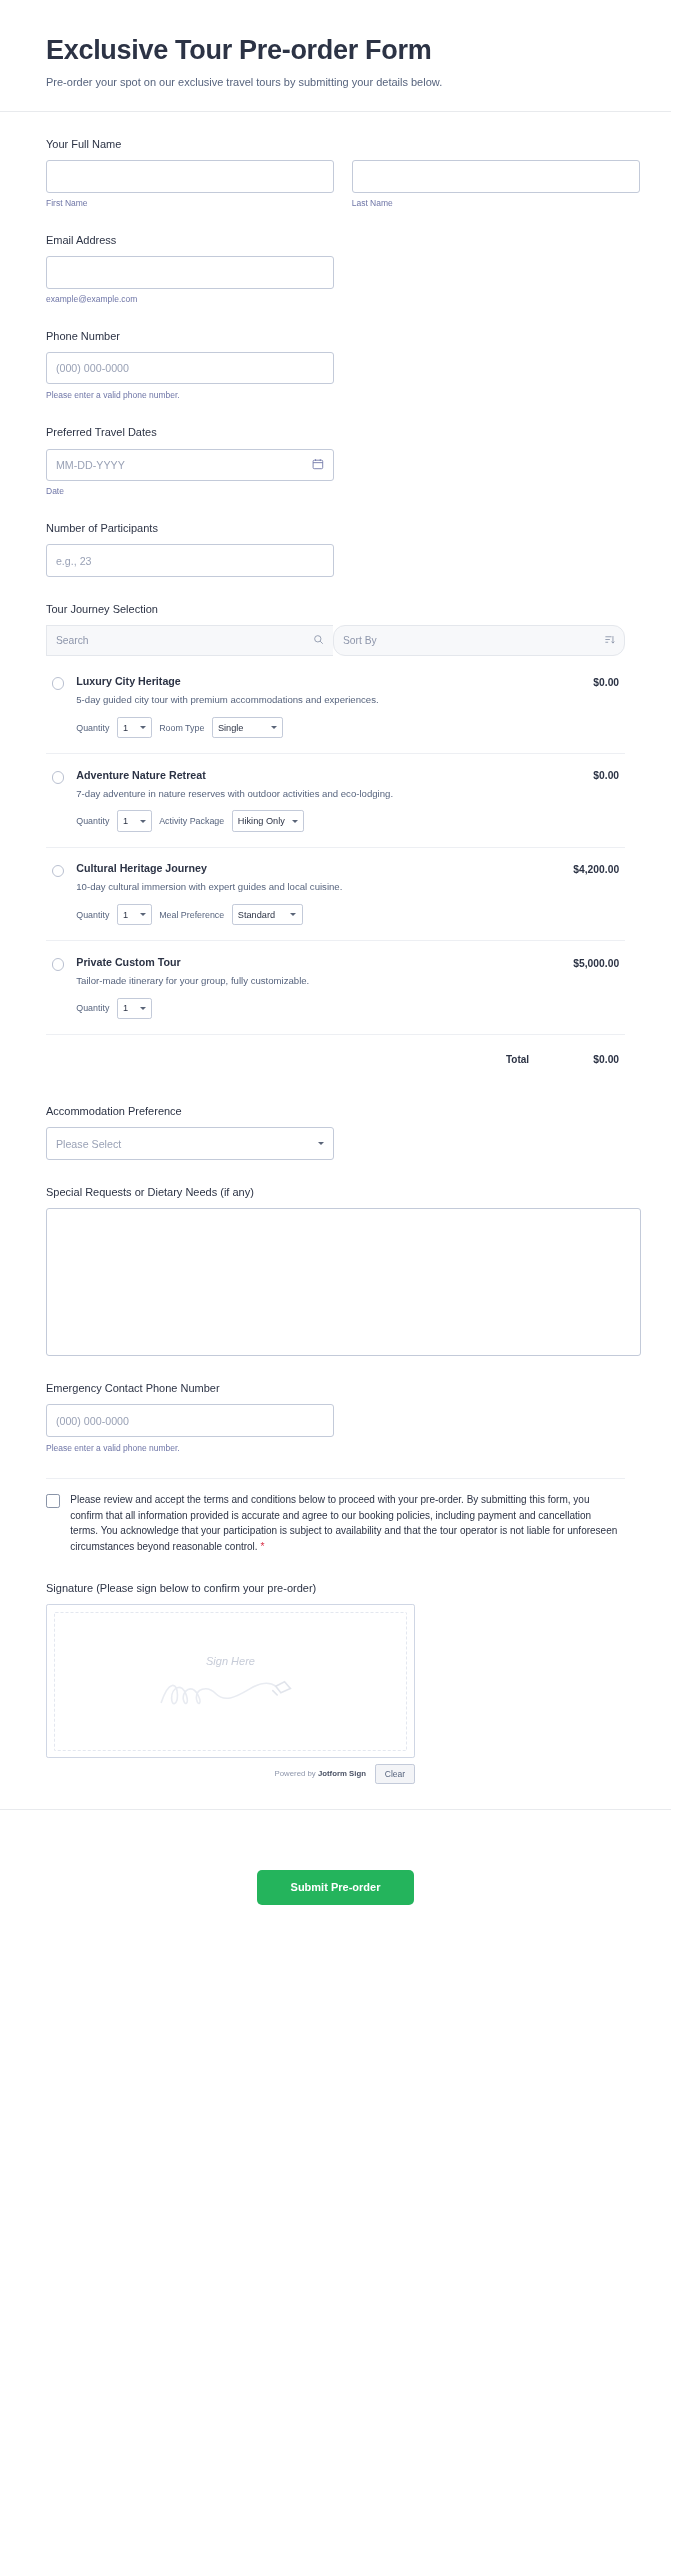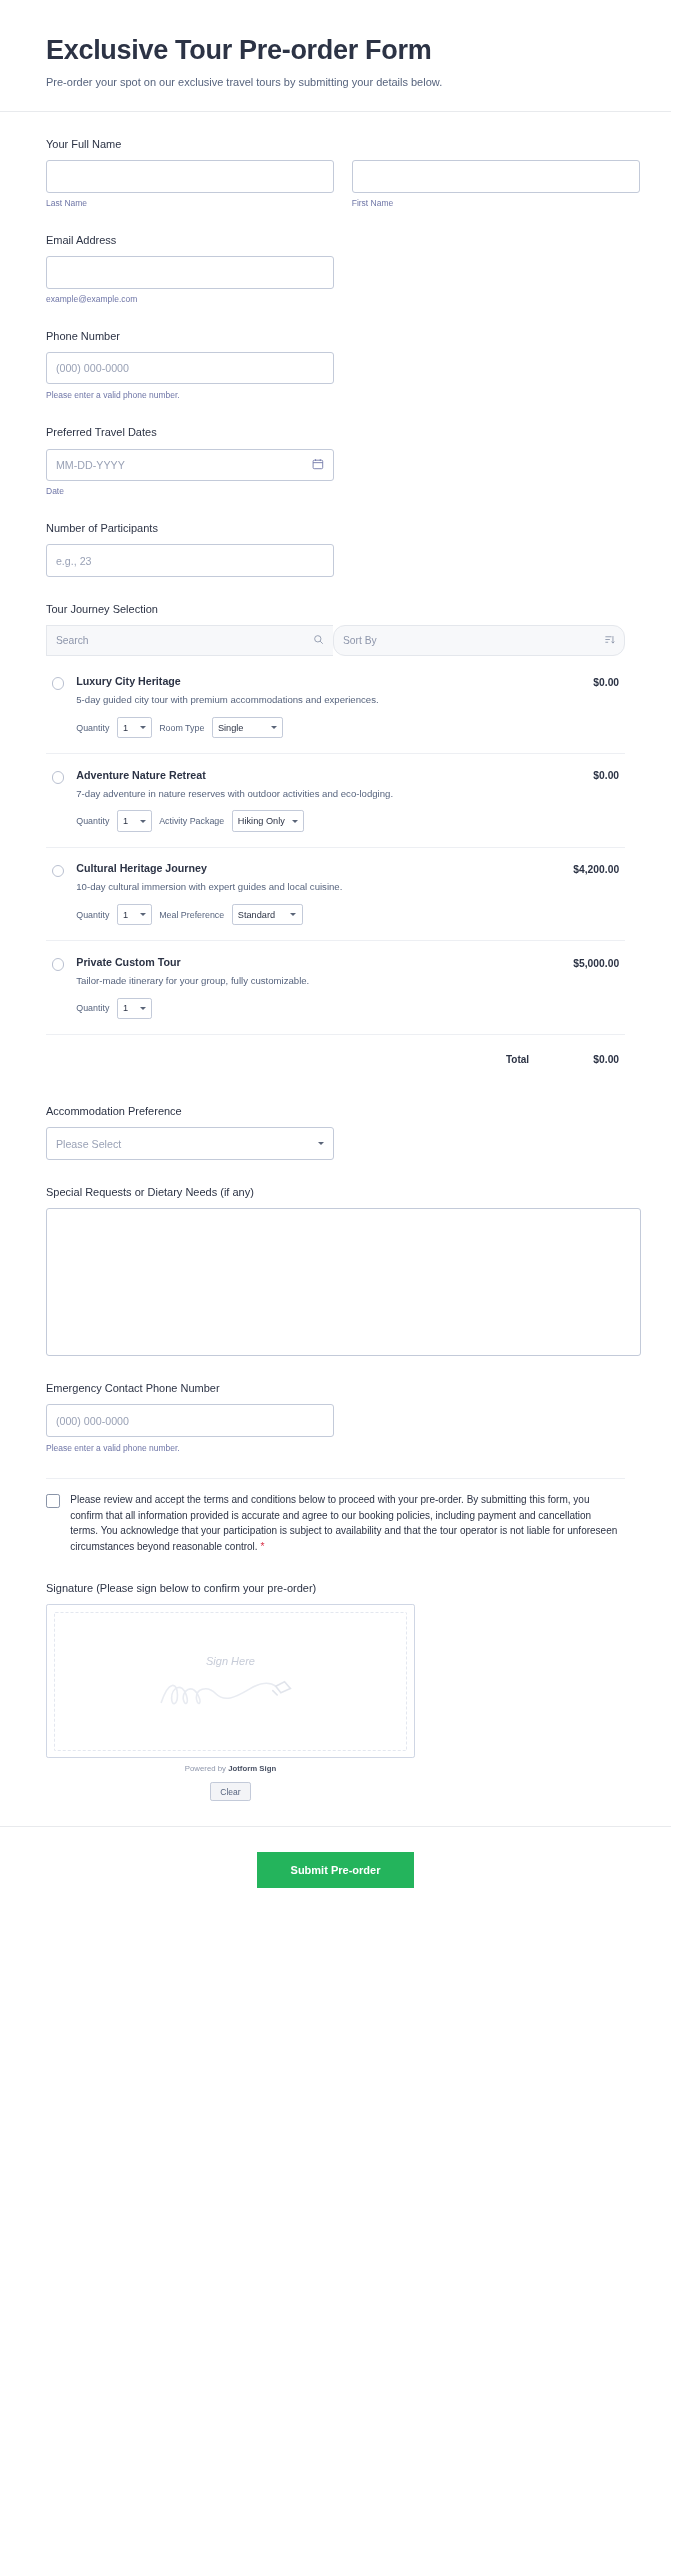--- a/index.html
+++ b/index.html
@@ -300,21 +300,20 @@
     top: 68px;
     opacity: .55;
   }
   .sig-footer {
     width: 369px;
     display: flex;
     align-items: center;
     justify-content: flex-end;
     gap: 8.9px;
     margin-top: 5.9px;
-    flex-direction: column;
   }
   .powered {
     font-size: 7.8px;
     color: #8e96ab;
   }
   .powered b { color: #4b5366; }
   .clear-btn {
     border: 0.7px solid #c3cad9;
     background: #f3f4f7;
     border-radius: 2.2px;
@@ -330,51 +329,52 @@
     margin-top: 25px;
     border-top: 0.7px solid #e8eaed;
     padding: 25px 46px 40px 46px;
     display: flex;
     justify-content: center;
   }
   .submit-btn {
     background: #24b45c;
     color: #ffffff;
     border: none;
-    border-radius: 0;
+    border-radius: 5px;
     font-size: 11px;
     font-weight: bold;
     padding: 11.8px 26.6px;
     cursor: pointer;
     font-family: "Liberation Sans", sans-serif;
     min-width: 157px;
+    margin-top: 35px;
   }
 </style>
 </head>
 <body>
 
 <div class="page">
 
   <div class="form-header">
     <h1 class="form-title">Exclusive Tour Pre-order Form</h1>
     <p class="form-subtitle">Pre-order your spot on our exclusive travel tours by submitting your details below.</p>
   </div>
 
   <div class="form-body">
 
     <div class="field">
       <label class="field-label">Your Full Name</label>
       <div class="two-col">
         <div class="col">
           <input class="text-input" type="text" placeholder="" style="">
-          <span class="sub-label">Last Name</span>
+          <span class="sub-label">First Name</span>
         </div>
         <div class="col">
           <input class="text-input" type="text" placeholder="" style="">
-          <span class="sub-label">First Name</span>
+          <span class="sub-label">Last Name</span>
         </div>
       </div>
     </div>
 
     <div class="field">
       <label class="field-label">Email Address</label>
       <input class="text-input" type="text" placeholder="" style="">
       <span class="sub-label">example@example.com</span>
     </div>
 

